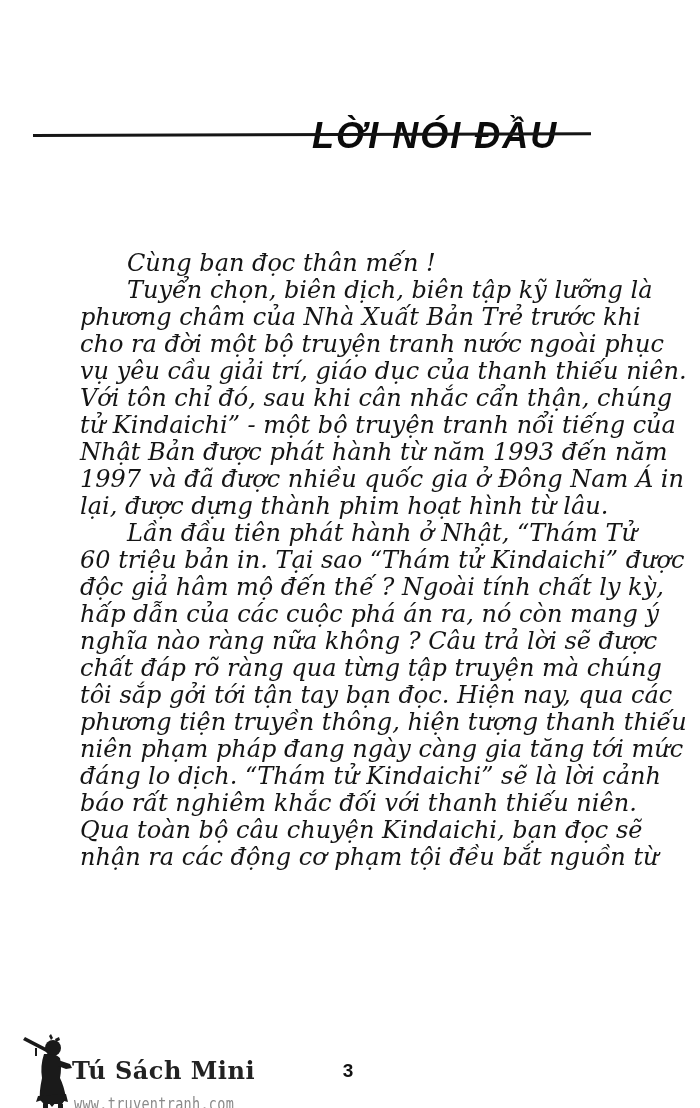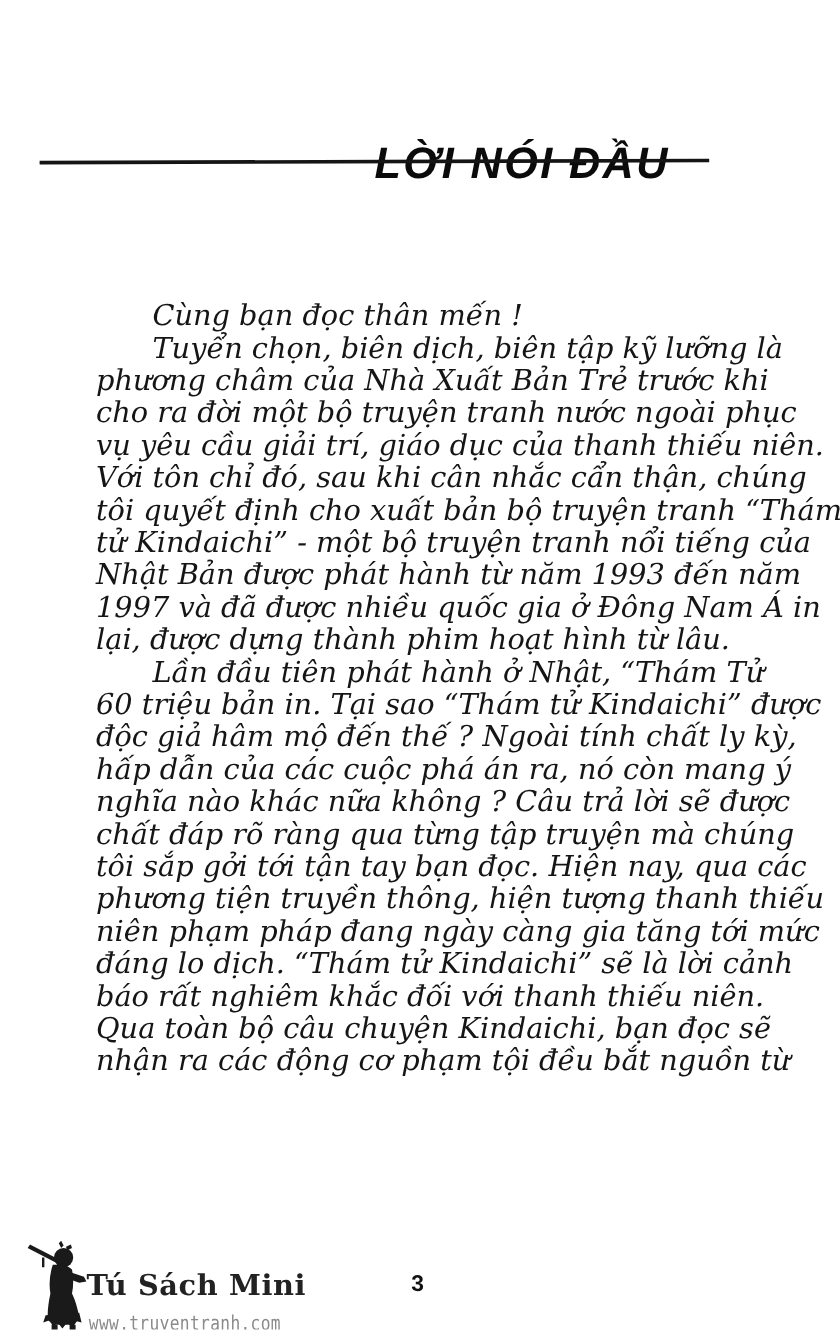--- a/index.html
+++ b/index.html
@@ -122,30 +122,29 @@
 <h1 class="page-title">LỜI NÓI ĐẦU</h1>
 <div class="title-rule"></div>
 
 <div class="body-text">
   <span class="line indent last">Cùng bạn đọc thân mến !</span>
   <span class="line indent">Tuyển chọn, biên dịch, biên tập kỹ lưỡng là</span>
   <span class="line">phương châm của Nhà Xuất Bản Trẻ trước khi</span>
   <span class="line">cho ra đời một bộ truyện tranh nước ngoài phục</span>
   <span class="line">vụ yêu cầu giải trí, giáo dục của thanh thiếu niên.</span>
   <span class="line">Với tôn chỉ đó, sau khi cân nhắc cẩn thận, chúng</span>
-  <span class="line">tôi quyết định cho xuất bản bộ truyện tranh “Thám</span>
   <span class="line">tử Kindaichi” - một bộ truyện tranh nổi tiếng của</span>
   <span class="line">Nhật Bản được phát hành từ năm 1993 đến năm</span>
   <span class="line">1997 và đã được nhiều quốc gia ở Đông Nam Á in</span>
   <span class="line last">lại, được dựng thành phim hoạt hình từ lâu.</span>
   <span class="line indent">Lần đầu tiên phát hành ở Nhật, “Thám Tử</span>
   <span class="line">60 triệu bản in. Tại sao “Thám tử Kindaichi” được</span>
   <span class="line">độc giả hâm mộ đến thế ? Ngoài tính chất ly kỳ,</span>
   <span class="line">hấp dẫn của các cuộc phá án ra, nó còn mang ý</span>
-  <span class="line">nghĩa nào khác nữa không ? Câu trả lời sẽ được</span>
+  <span class="line">nghĩa nào ràng nữa không ? Câu trả lời sẽ được</span>
   <span class="line">chất đáp rõ ràng qua từng tập truyện mà chúng</span>
   <span class="line">tôi sắp gởi tới tận tay bạn đọc. Hiện nay, qua các</span>
   <span class="line">phương tiện truyền thông, hiện tượng thanh thiếu</span>
   <span class="line">niên phạm pháp đang ngày càng gia tăng tới mức</span>
   <span class="line">đáng lo dịch. “Thám tử Kindaichi” sẽ là lời cảnh</span>
   <span class="line">báo rất nghiêm khắc đối với thanh thiếu niên.</span>
   <span class="line">Qua toàn bộ câu chuyện Kindaichi, bạn đọc sẽ</span>
   <span class="line">nhận ra các động cơ phạm tội đều bắt nguồn từ</span>
 </div>
 

